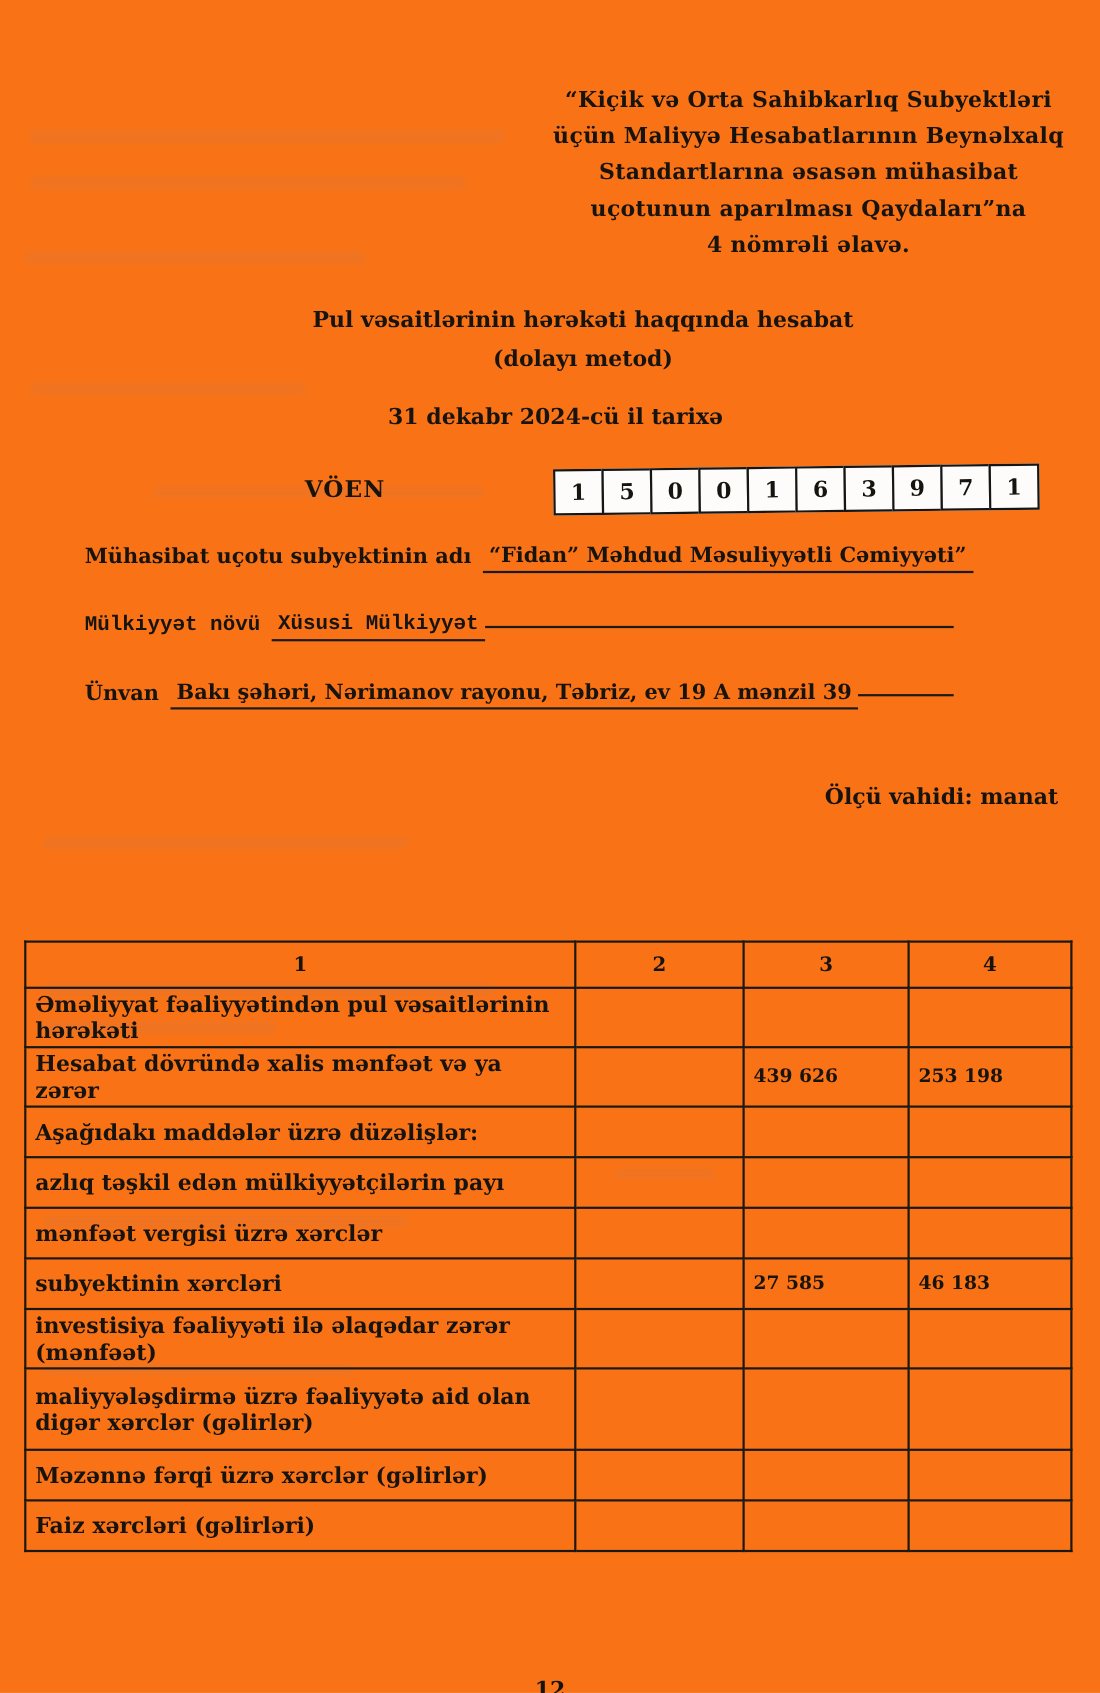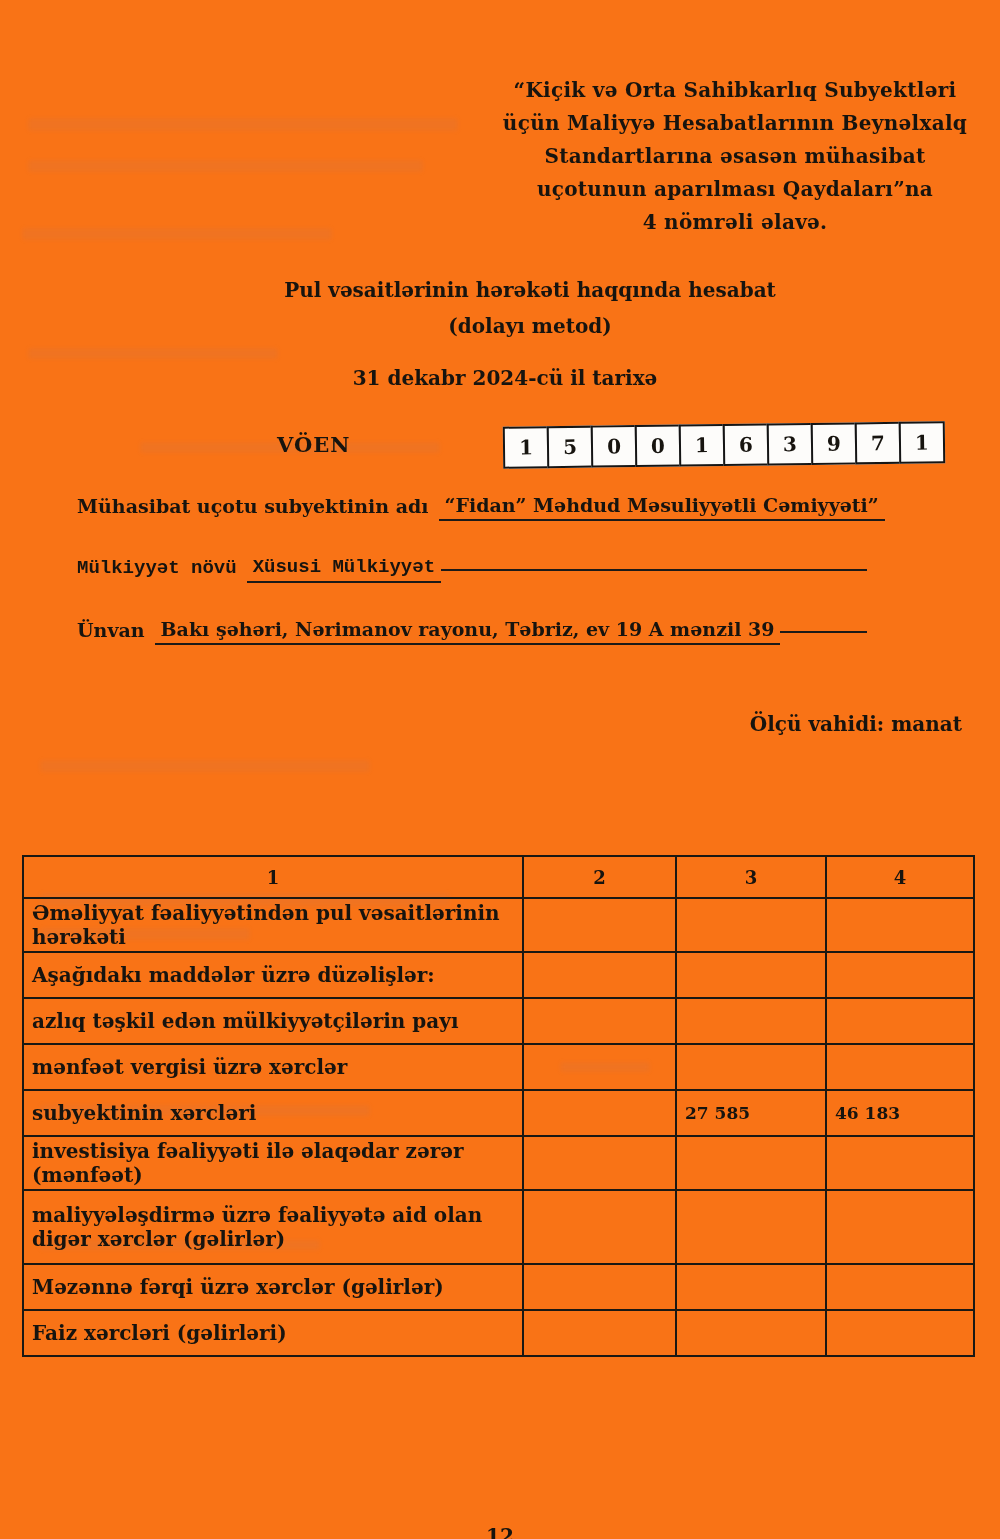--- a/index.html
+++ b/index.html
@@ -180,20 +180,26 @@
         <td>4</td>
       </tr>
 
       <tr class="data-row strong">
         <td class="row-label">Əməliyyat fəaliyyətindən pul vəsaitlərinin hərəkəti</td>
         <td class="val"></td>
         <td class="val"></td>
         <td class="val"></td>
       </tr>
       <tr class="data-row">
+        <td class="row-label">Hesabat dövründə xalis mənfəət və ya zərər</td>
+        <td class="val"></td>
+        <td class="val">439 626</td>
+        <td class="val">253 198</td>
+      </tr>
+      <tr class="data-row">
         <td class="row-label">Aşağıdakı maddələr üzrə düzəlişlər:</td>
         <td class="val"></td>
         <td class="val"></td>
         <td class="val"></td>
       </tr>
       <tr class="data-row">
         <td class="row-label">azlıq təşkil edən mülkiyyətçilərin payı</td>
         <td class="val"></td>
         <td class="val"></td>
         <td class="val"></td>

